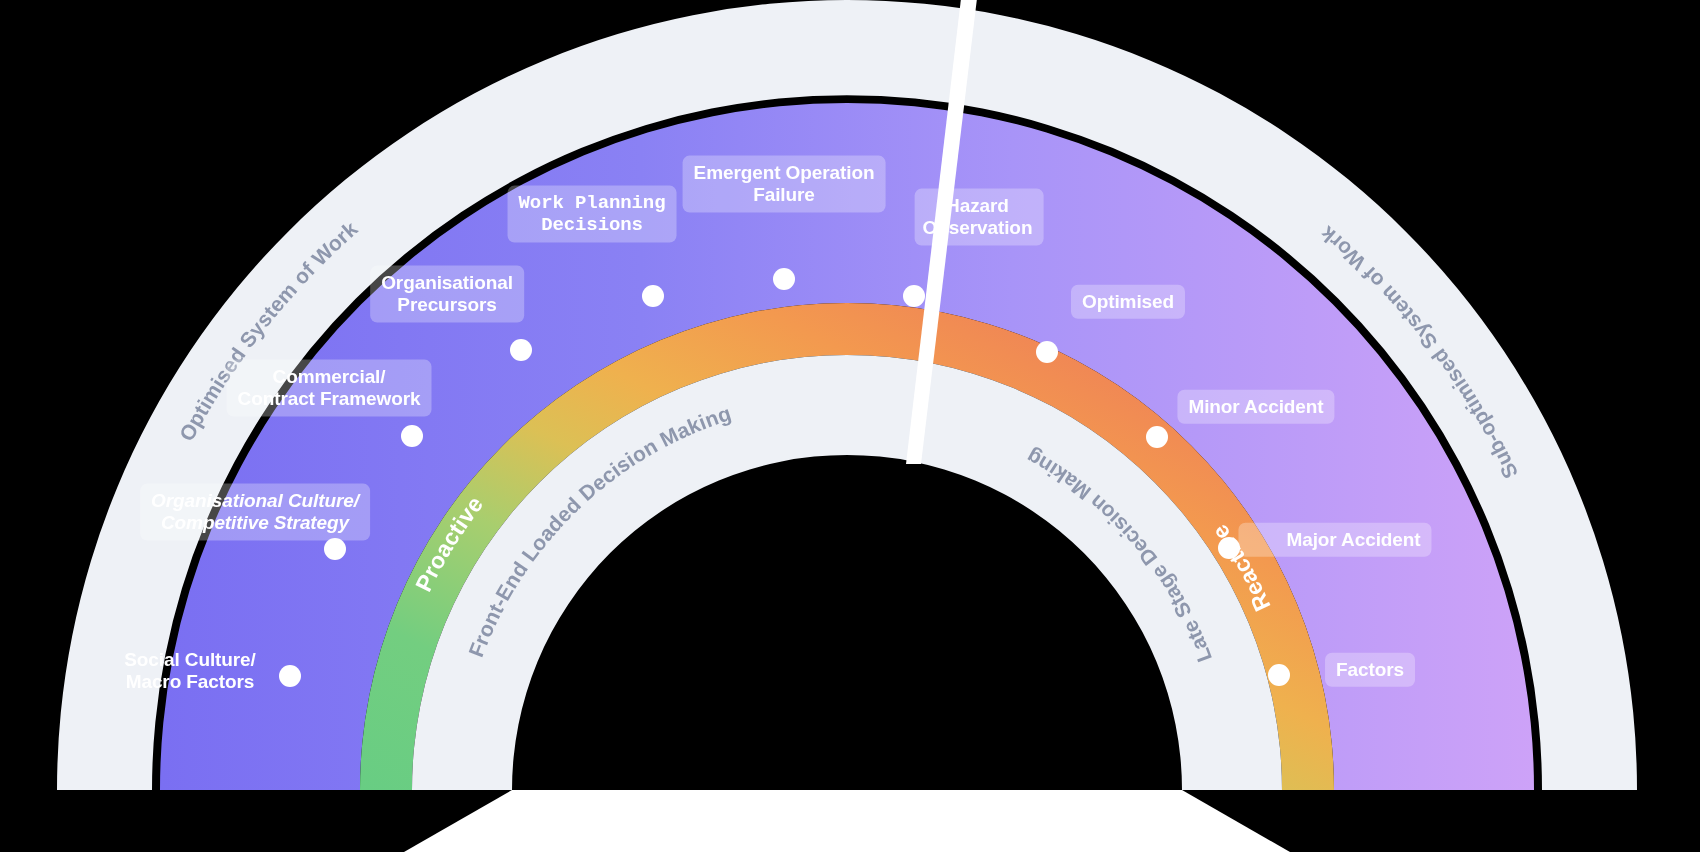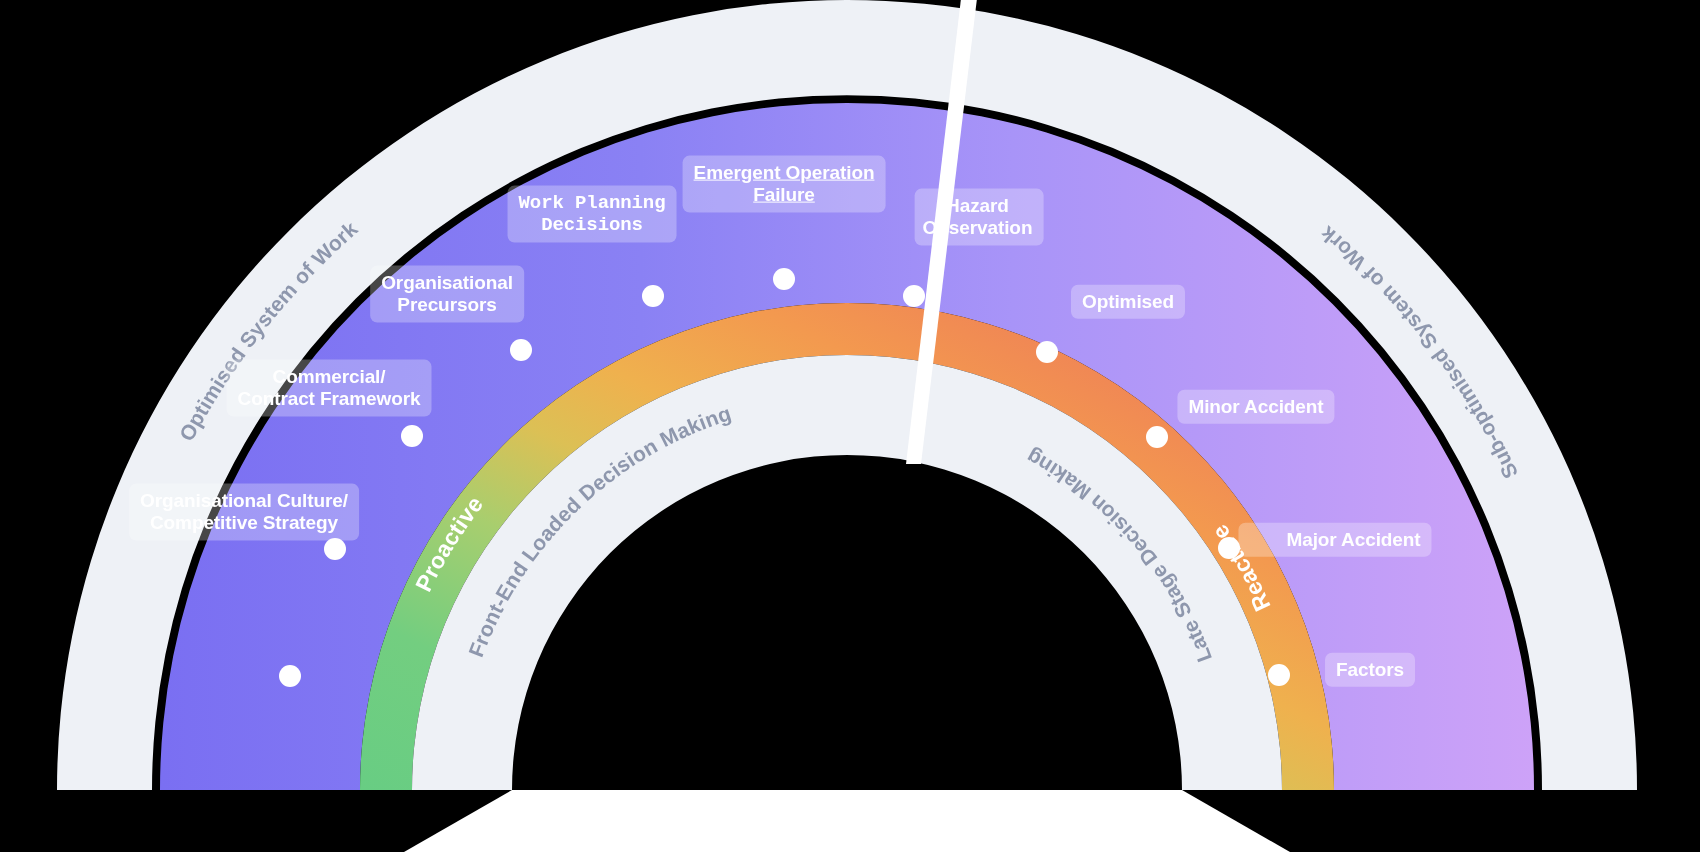--- a/index.html
+++ b/index.html
@@ -167,29 +167,31 @@
           <circle cx="914" cy="296" r="11" class="dot"></circle>
           <circle cx="1047" cy="352" r="11" class="dot"></circle>
           <circle cx="1157" cy="437" r="11" class="dot"></circle>
           <circle cx="1229" cy="548" r="11" class="dot"></circle>
           <circle cx="1279" cy="675" r="11" class="dot"></circle>
         </g>
     </g>
   </svg>
 
   <div class="labels-layer" id="labels-layer">
-      <div class="chip" style="left: 244px; top: 512px;">Organisational Culture/
+      <div class="chip nobg" style="left: 190px; top: 671px;">Social Culture/
+Macro Factors</div>
+      <div class="chip" style="left: 255px; top: 512px; font-style: italic;">Organisational Culture/
 Competitive Strategy</div>
       <div class="chip" style="left: 447px; top: 294px;">Organisational
 Precursors</div>
       <div class="chip" style="left: 329px; top: 388px;">Commercial/
 Contract Framework</div>
       <div class="chip" style="left: 592px; top: 214px; font-family: Liberation Mono, monospace;">Work Planning
 Decisions</div>
-      <div class="chip" style="left: 784px; top: 184px; text-decoration: underline;">Emergent Operation
+      <div class="chip" style="left: 784px; top: 184px;">Emergent Operation
 Failure</div>
       <div class="chip" style="left: 979px; top: 217px; padding-left: 8px;">Hazard
 Observation</div>
       <div class="chip" style="left: 1128px; top: 302px;">Optimised</div>
       <div class="chip" style="left: 1256px; top: 407px; text-align: center;">Minor Accident</div>
       <div class="chip" style="left: 1335px; top: 540px; padding-left: 48px;">Major Accident</div>
       <div class="chip" style="left: 1370px; top: 670px;">Factors</div>
     </div>
 
 </div>

